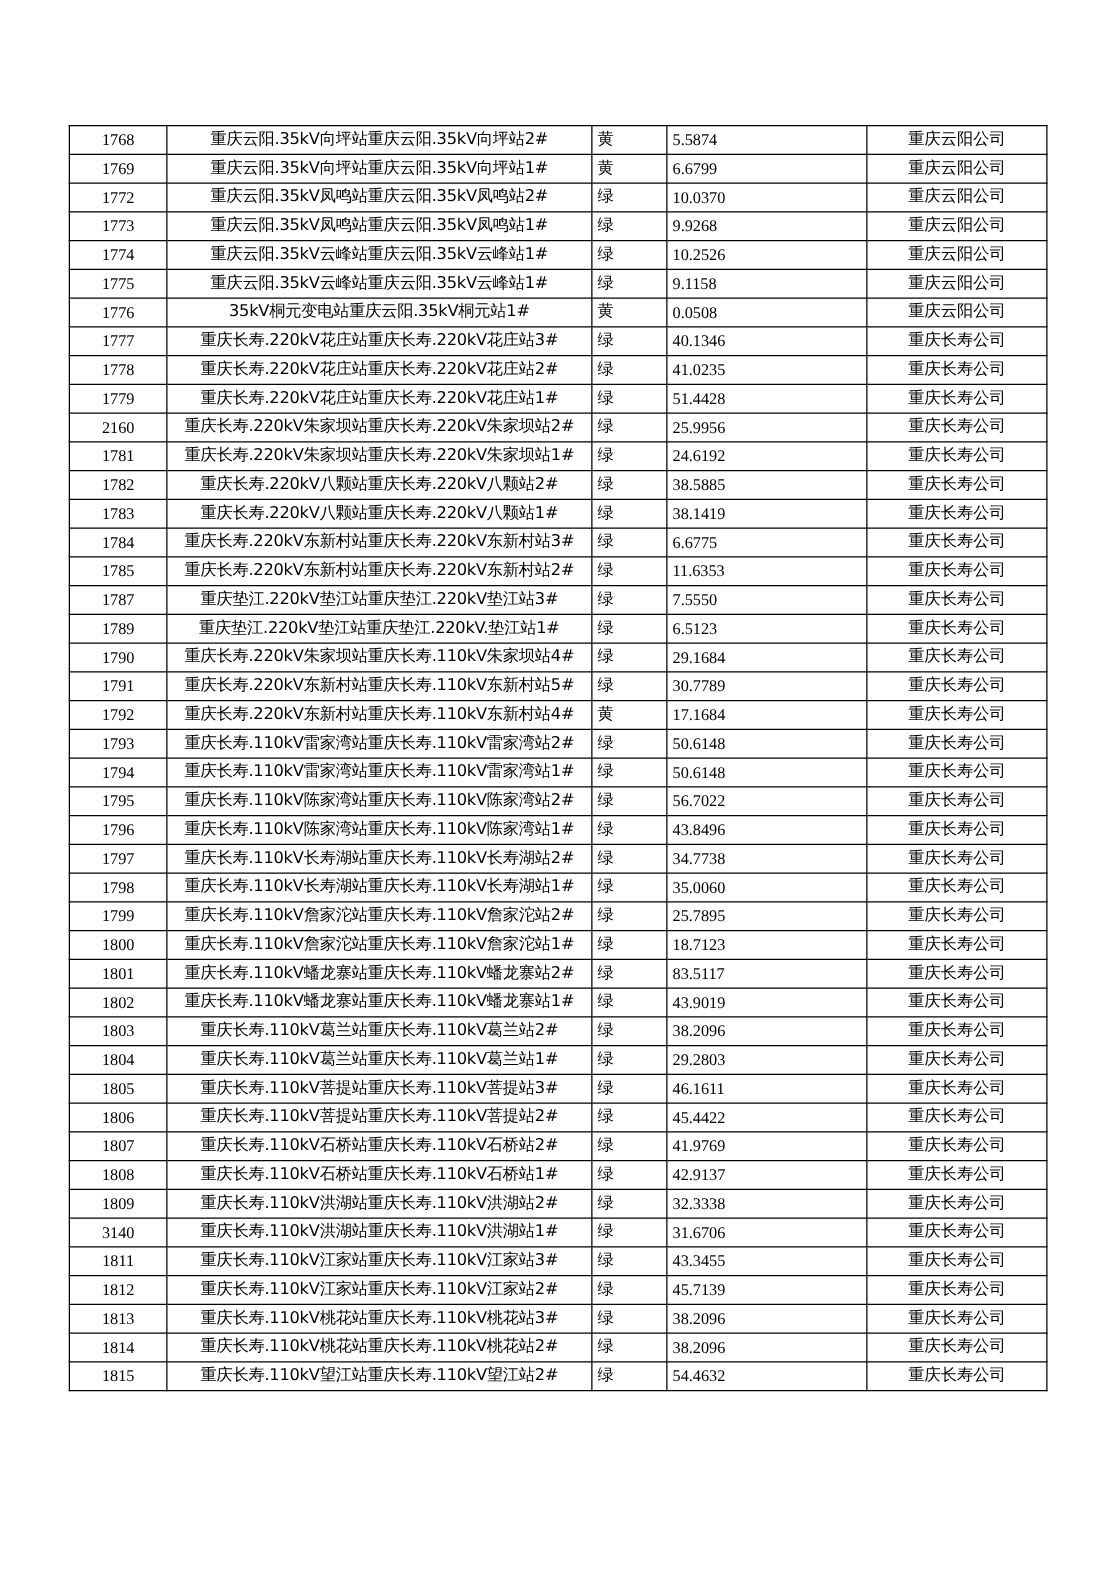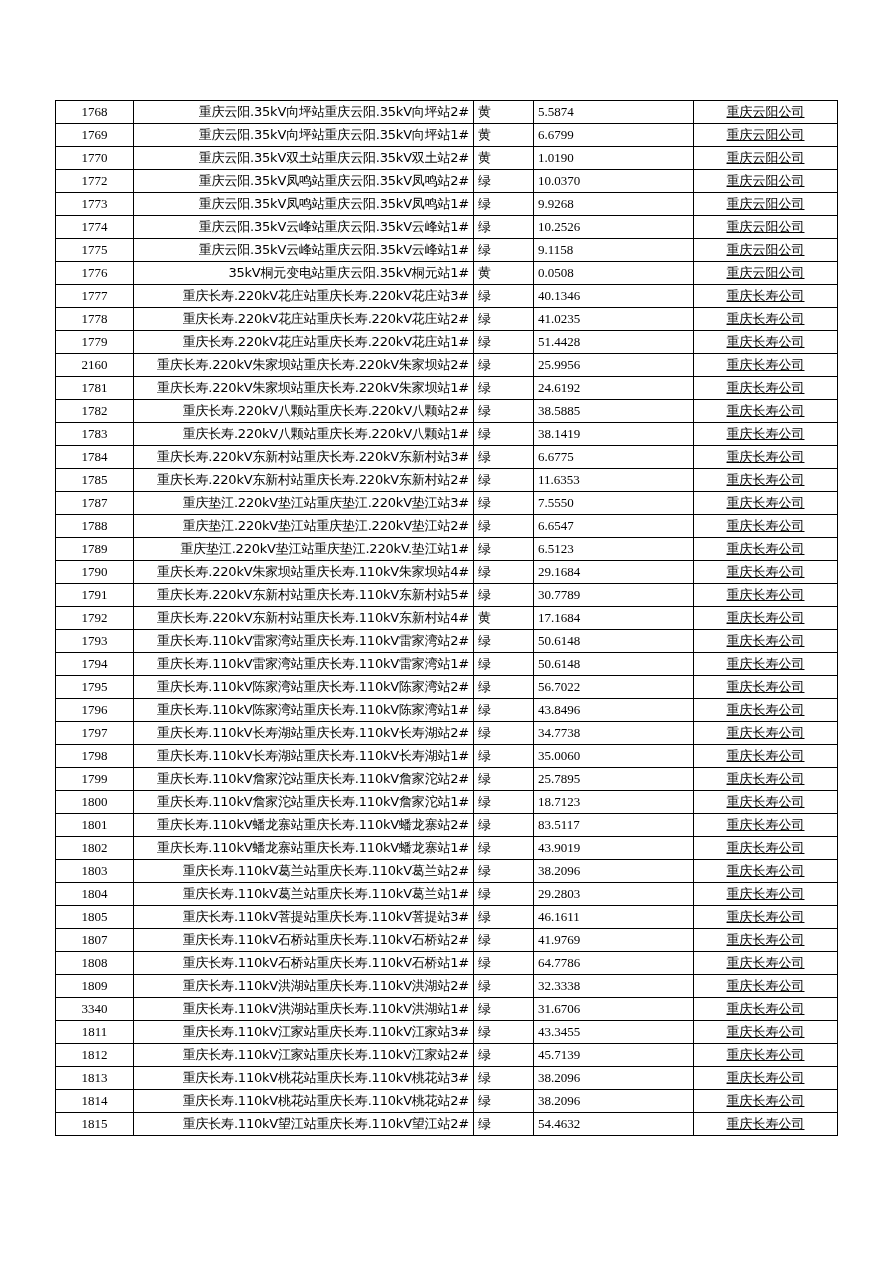--- a/index.html
+++ b/index.html
@@ -50,21 +50,21 @@
   col.c-color { width: 60px; }
   col.c-value { width: 160px; }
   col.c-company { width: 144px; }
 
   td.idx {
     text-align: center;
     font-family: "Liberation Serif", "DejaVu Serif", serif;
     font-size: 14px;
   }
   td.name {
-    text-align: right;
+    text-align: center;
     font-family: "DejaVu Sans", "Liberation Sans", sans-serif;
     font-size: 12.5px;
     letter-spacing: -0.2px;
   }
   td.color {
     text-align: left;
     font-family: "DejaVu Sans", "Liberation Sans", sans-serif;
     font-size: 12.5px;
     padding-left: 6px;
   }
@@ -72,21 +72,20 @@
     text-align: left;
     font-family: "Liberation Serif", "DejaVu Serif", serif;
     font-size: 14px;
     padding-left: 6px;
     margin-top: 20px;
   }
   td.company {
     text-align: center;
     font-family: "DejaVu Sans", "Liberation Sans", sans-serif;
     font-size: 12.5px;
-    text-decoration: underline;
   }
 </style>
 </head>
 <body>
 
 <div class="page">
   <div class="table-wrap">
     <table class="data-table">
       <colgroup>
         <col class="c-idx">
@@ -104,27 +103,20 @@
             <td class="company">重庆云阳公司</td>
           </tr>
           <tr>
             <td class="idx">1769</td>
             <td class="name">重庆云阳.35kV向坪站重庆云阳.35kV向坪站1#</td>
             <td class="color">黄</td>
             <td class="value">6.6799</td>
             <td class="company">重庆云阳公司</td>
           </tr>
           <tr>
-            <td class="idx">1770</td>
-            <td class="name">重庆云阳.35kV双土站重庆云阳.35kV双土站2#</td>
-            <td class="color">黄</td>
-            <td class="value">1.0190</td>
-            <td class="company">重庆云阳公司</td>
-          </tr>
-          <tr>
             <td class="idx">1772</td>
             <td class="name">重庆云阳.35kV凤鸣站重庆云阳.35kV凤鸣站2#</td>
             <td class="color">绿</td>
             <td class="value">10.0370</td>
             <td class="company">重庆云阳公司</td>
           </tr>
           <tr>
             <td class="idx">1773</td>
             <td class="name">重庆云阳.35kV凤鸣站重庆云阳.35kV凤鸣站1#</td>
             <td class="color">绿</td>
@@ -216,27 +208,20 @@
             <td class="company">重庆长寿公司</td>
           </tr>
           <tr>
             <td class="idx">1787</td>
             <td class="name">重庆垫江.220kV垫江站重庆垫江.220kV垫江站3#</td>
             <td class="color">绿</td>
             <td class="value">7.5550</td>
             <td class="company">重庆长寿公司</td>
           </tr>
           <tr>
-            <td class="idx">1788</td>
-            <td class="name">重庆垫江.220kV垫江站重庆垫江.220kV垫江站2#</td>
-            <td class="color">绿</td>
-            <td class="value">6.6547</td>
-            <td class="company">重庆长寿公司</td>
-          </tr>
-          <tr>
             <td class="idx">1789</td>
             <td class="name">重庆垫江.220kV垫江站重庆垫江.220kV.垫江站1#</td>
             <td class="color">绿</td>
             <td class="value">6.5123</td>
             <td class="company">重庆长寿公司</td>
           </tr>
           <tr>
             <td class="idx">1790</td>
             <td class="name">重庆长寿.220kV朱家坝站重庆长寿.110kV朱家坝站4#</td>
             <td class="color">绿</td>
@@ -342,42 +327,49 @@
             <td class="company">重庆长寿公司</td>
           </tr>
           <tr>
             <td class="idx">1805</td>
             <td class="name">重庆长寿.110kV菩提站重庆长寿.110kV菩提站3#</td>
             <td class="color">绿</td>
             <td class="value">46.1611</td>
             <td class="company">重庆长寿公司</td>
           </tr>
           <tr>
+            <td class="idx">1806</td>
+            <td class="name">重庆长寿.110kV菩提站重庆长寿.110kV菩提站2#</td>
+            <td class="color">绿</td>
+            <td class="value">45.4422</td>
+            <td class="company">重庆长寿公司</td>
+          </tr>
+          <tr>
             <td class="idx">1807</td>
             <td class="name">重庆长寿.110kV石桥站重庆长寿.110kV石桥站2#</td>
             <td class="color">绿</td>
             <td class="value">41.9769</td>
             <td class="company">重庆长寿公司</td>
           </tr>
           <tr>
             <td class="idx">1808</td>
             <td class="name">重庆长寿.110kV石桥站重庆长寿.110kV石桥站1#</td>
             <td class="color">绿</td>
-            <td class="value">64.7786</td>
+            <td class="value">42.9137</td>
             <td class="company">重庆长寿公司</td>
           </tr>
           <tr>
             <td class="idx">1809</td>
             <td class="name">重庆长寿.110kV洪湖站重庆长寿.110kV洪湖站2#</td>
             <td class="color">绿</td>
             <td class="value">32.3338</td>
             <td class="company">重庆长寿公司</td>
           </tr>
           <tr>
-            <td class="idx">3340</td>
+            <td class="idx">3140</td>
             <td class="name">重庆长寿.110kV洪湖站重庆长寿.110kV洪湖站1#</td>
             <td class="color">绿</td>
             <td class="value">31.6706</td>
             <td class="company">重庆长寿公司</td>
           </tr>
           <tr>
             <td class="idx">1811</td>
             <td class="name">重庆长寿.110kV江家站重庆长寿.110kV江家站3#</td>
             <td class="color">绿</td>
             <td class="value">43.3455</td>

